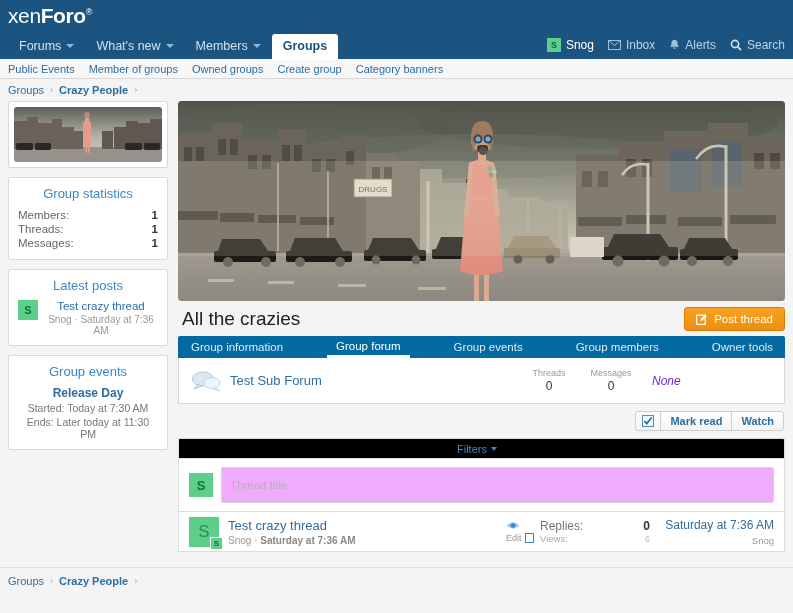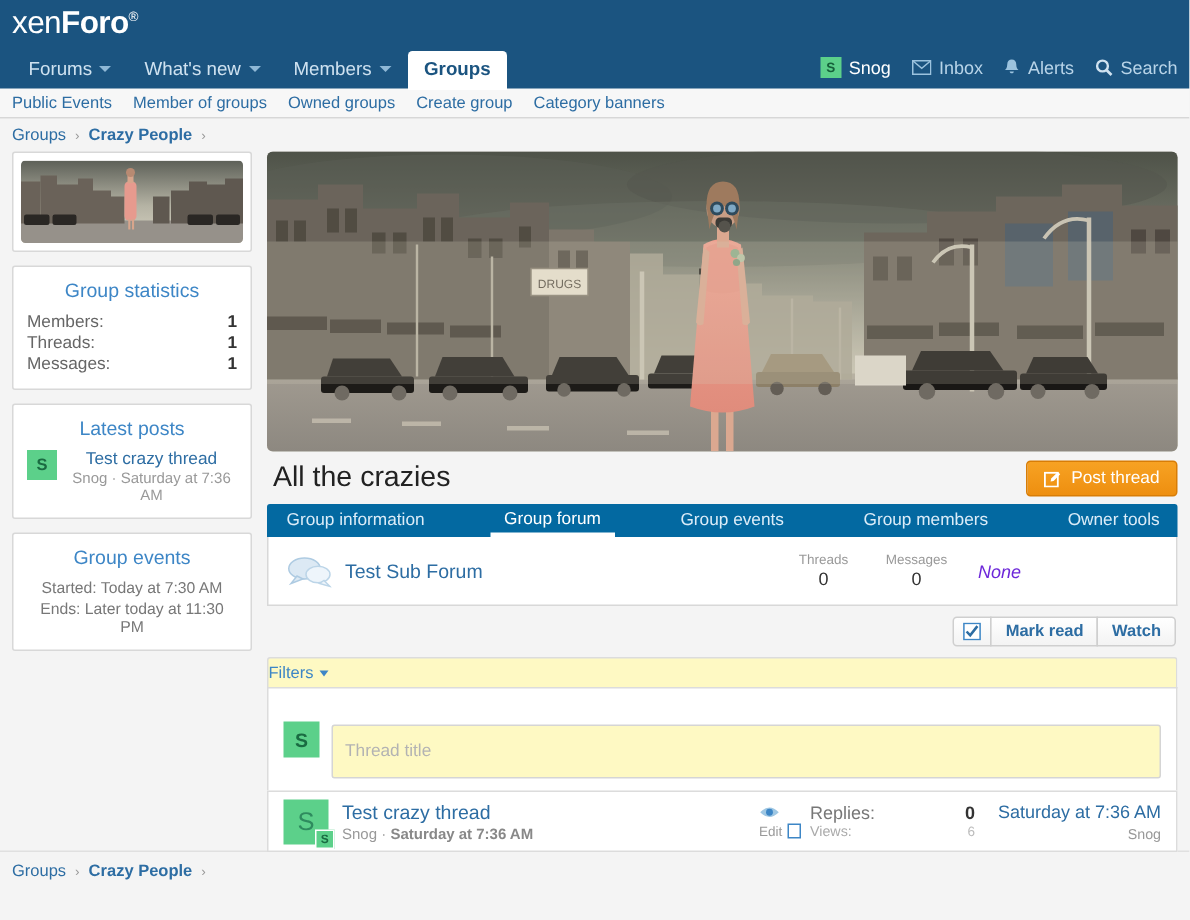--- a/index.html
+++ b/index.html
@@ -266,28 +266,28 @@
     padding: 3px 9px;
     cursor: pointer;
     display: flex; align-items: center;
     margin-left: -1px;
   }
   .btn:first-child { border-radius: 3px 0 0 3px; margin-left: 0; padding: 3px 6px; }
   .btn:last-child { border-radius: 0 3px 3px 0; }
 
   
   .filterbar {
-    background: #fef9c3;
+    background: #000000;
     border: 1px solid #dcdcdc;
     border-bottom: none;
     border-radius: 2px 2px 0 0;
     height: 20px;
     display: flex;
     align-items: center;
-    justify-content: flex-start;
+    justify-content: center;
     padding-right: 9px;
     margin-top: 7px;
   }
   .filterbar .f {
     color: #3d86c6;
     font-size: 11px;
     cursor: pointer;
     display: flex; align-items: center; gap: 4px;
   }
   .filterbar .caret {
@@ -311,27 +311,26 @@
     width: 24px; height: 24px;
     background: #5cd08a; color: #1a6b42;
     font-size: 13px; font-weight: bold;
     display: flex; align-items: center; justify-content: center;
     flex: none;
   }
   .nt-input {
     flex: 1;
     border: 1px solid #d5d5d5;
     border-radius: 2px;
-    background: #fef9c3;
+    background: #f0abfc;
     height: 24px;
     padding: 17px 8px;
     font-size: 11.5px;
     color: #555;
     font-family: "Liberation Sans", sans-serif;
-    margin-top: 16px;
   }
   .nt-input::placeholder { color: #b3b3b3; }
 
   
   .thread-row {
     background: #fff;
     border: 1px solid #dcdcdc;
     display: flex;
     align-items: center;
     padding: 8px 10px;
@@ -546,20 +545,21 @@
         <div>
           <div class="lp-title">Test crazy thread</div>
           <div class="lp-meta">Snog · Saturday at 7:36 AM</div>
         </div>
       </div>
     </div>
 
     <div class="side-block">
       <div class="side-title">Group events</div>
       <div>
+        <div class="ev-title">Release Day</div>
         <div class="ev-line">Started: Today at 7:30 AM</div>
         <div class="ev-line">Ends: Later today at 11:30 PM</div>
       </div>
     </div>
   </div>
 
   <div class="content">
 
     <div class="banner">
       <svg width="610" height="200" viewBox="0 0 610 200" preserveAspectRatio="none">

